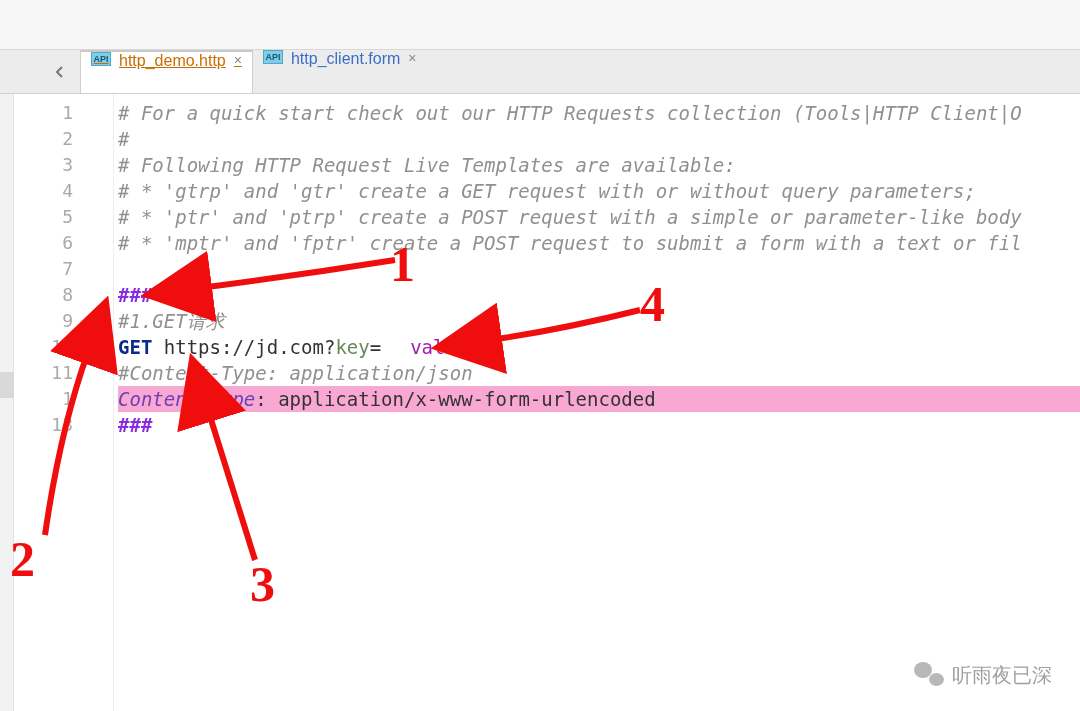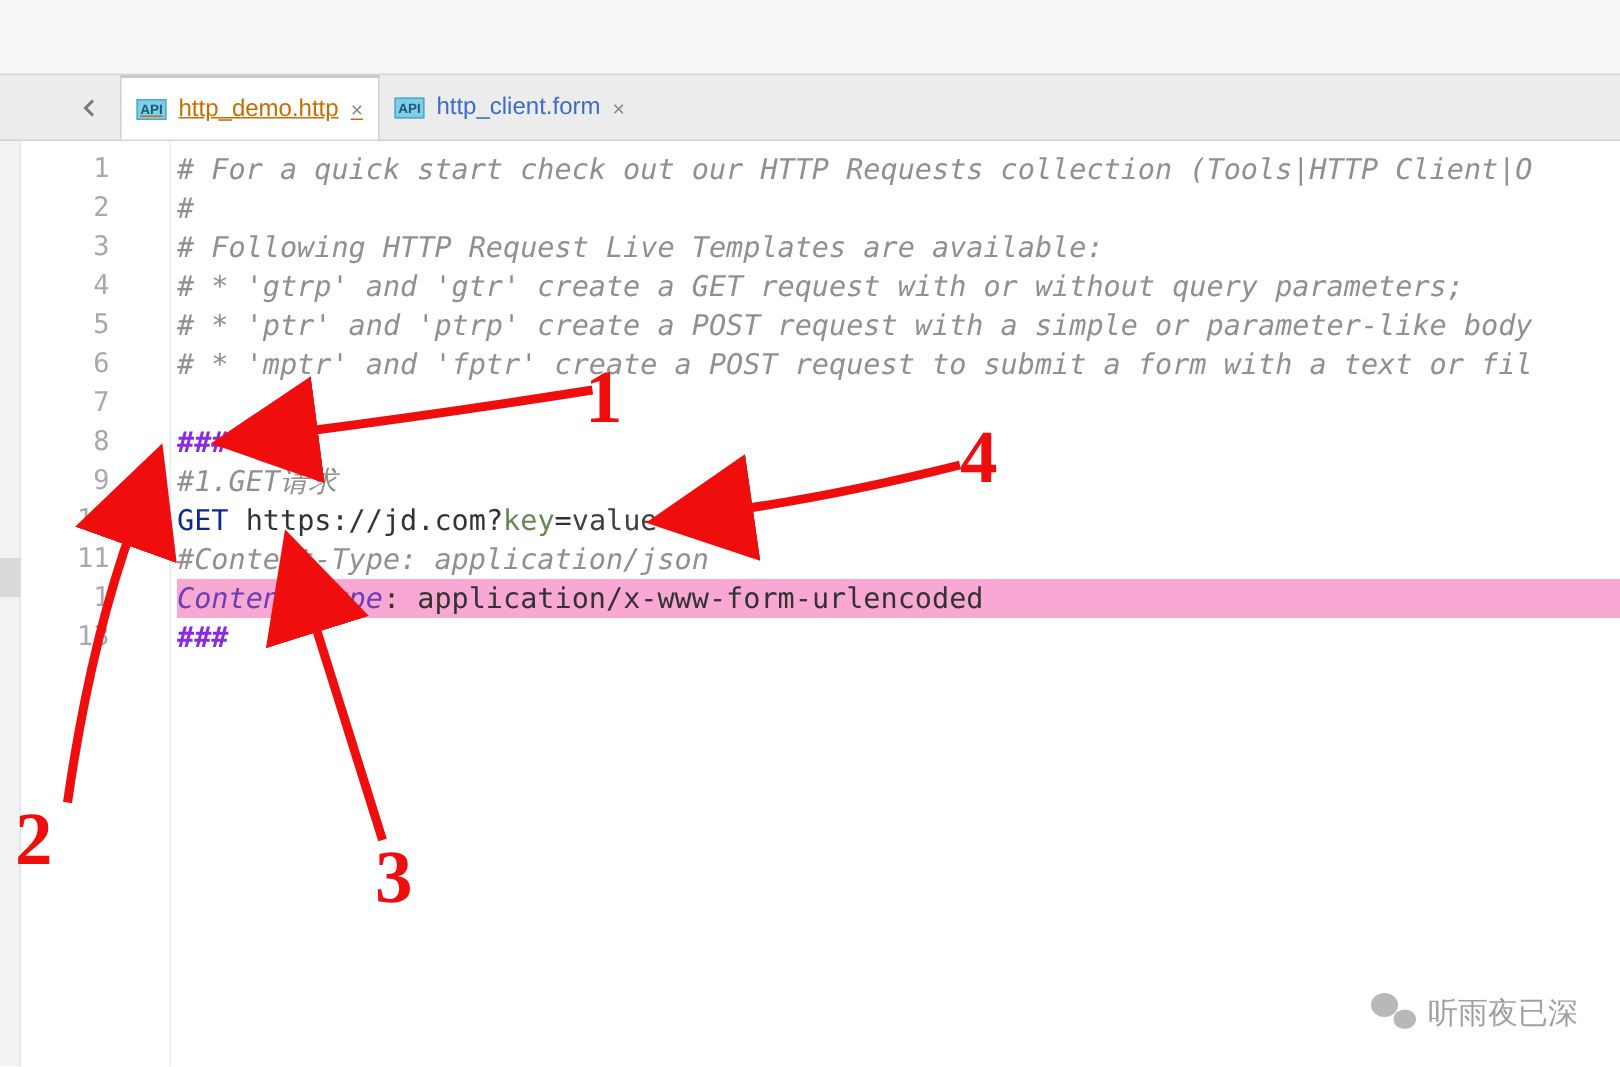--- a/index.html
+++ b/index.html
@@ -21,21 +21,20 @@
     align-items: center;
     height: 44px;
     border-bottom: 1px solid #d0d0d0;
     background: #ececec;
     padding-left: 40px;
     font-family: -apple-system, "Segoe UI", Arial, sans-serif;
     font-size: 16px;
   }
   .tab {
     display: flex;
-    align-items: center;
     padding: 0 10px;
     height: 100%;
     gap: 8px;
     cursor: pointer;
     color: #3c6dc6;
   }
   .tab.active {
     background: #ffffff;
     border-top: 2px solid #c9c9c9;
     border-right: 1px solid #d0d0d0;
@@ -107,24 +106,24 @@
     position: relative;
   }
   .code .row {
     height: 26px; line-height: 26px;
     font-style: normal;
   }
   .code .row.highlight {
     background: #f9a8d4;
   }
   .comment { color: #909090; font-style: italic; }
-  .keyword { color: #0a2b8c; font-weight: normal; }
+  .keyword { color: #0a2b8c; font-weight: bold; }
   .url     { color: #333; }
   .qkey    { color: #6a8759; }
-  .qval    { color: #404040; }
+  .qval    { color: #a21caf; margin-left: 29px; }
   .header-name { color: #6c3fb5; font-style: italic; }
   .header-val  { color: #333; }
   .hash    { color: #8a2be0; font-weight: bold; }
   .annotation-layer {
     position: absolute;
     left: 0; top: 0; width: 1080px; height: 711px;
     pointer-events: none;
   }
   .ann-num {
     position: absolute;

